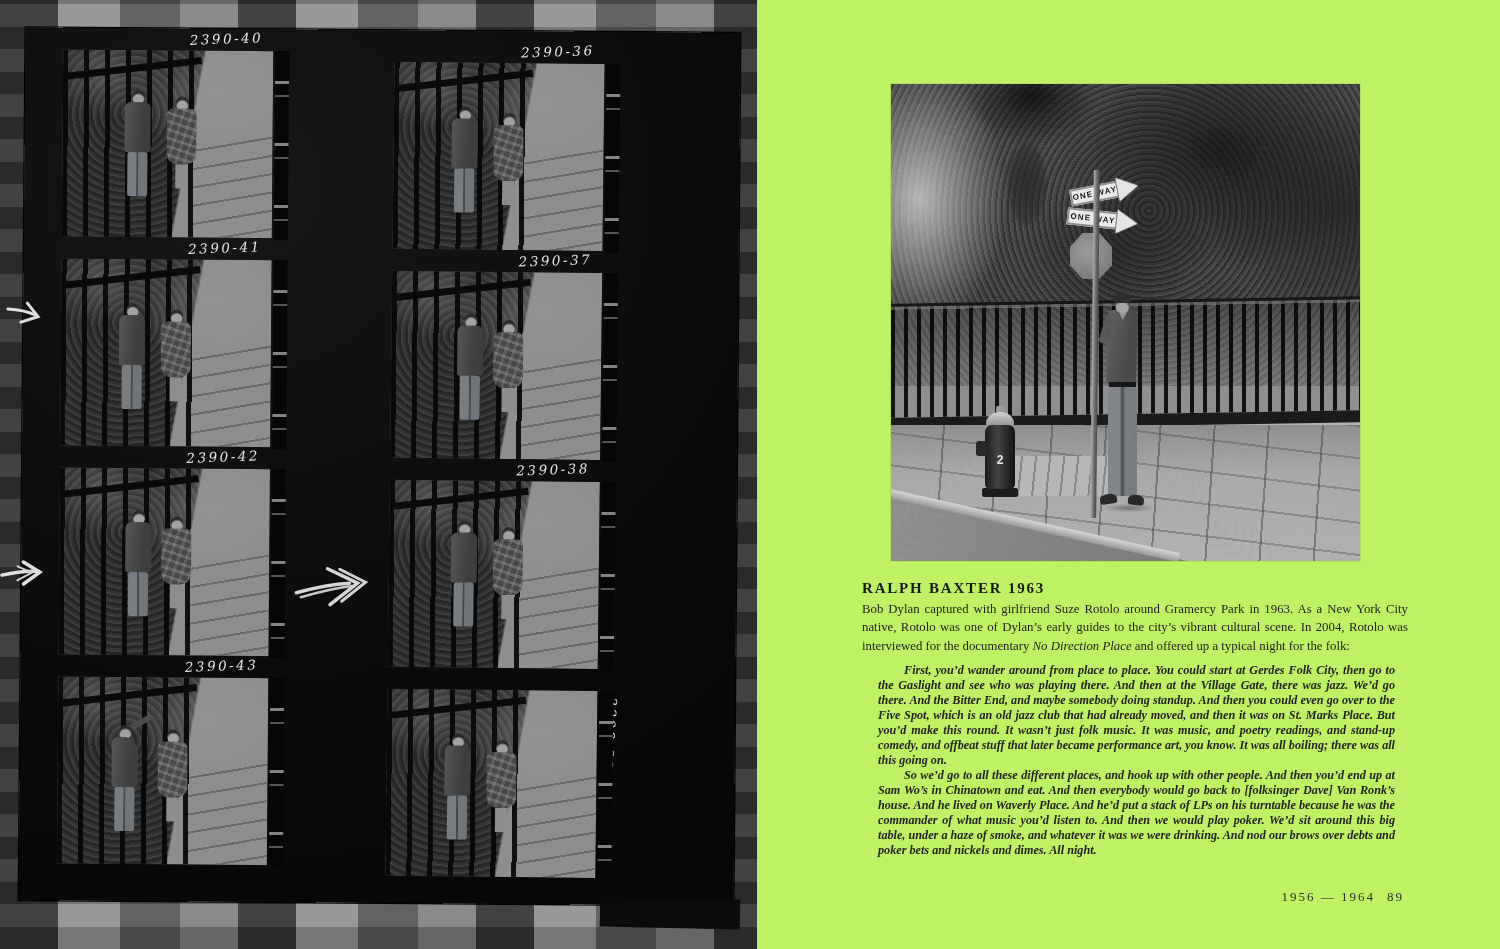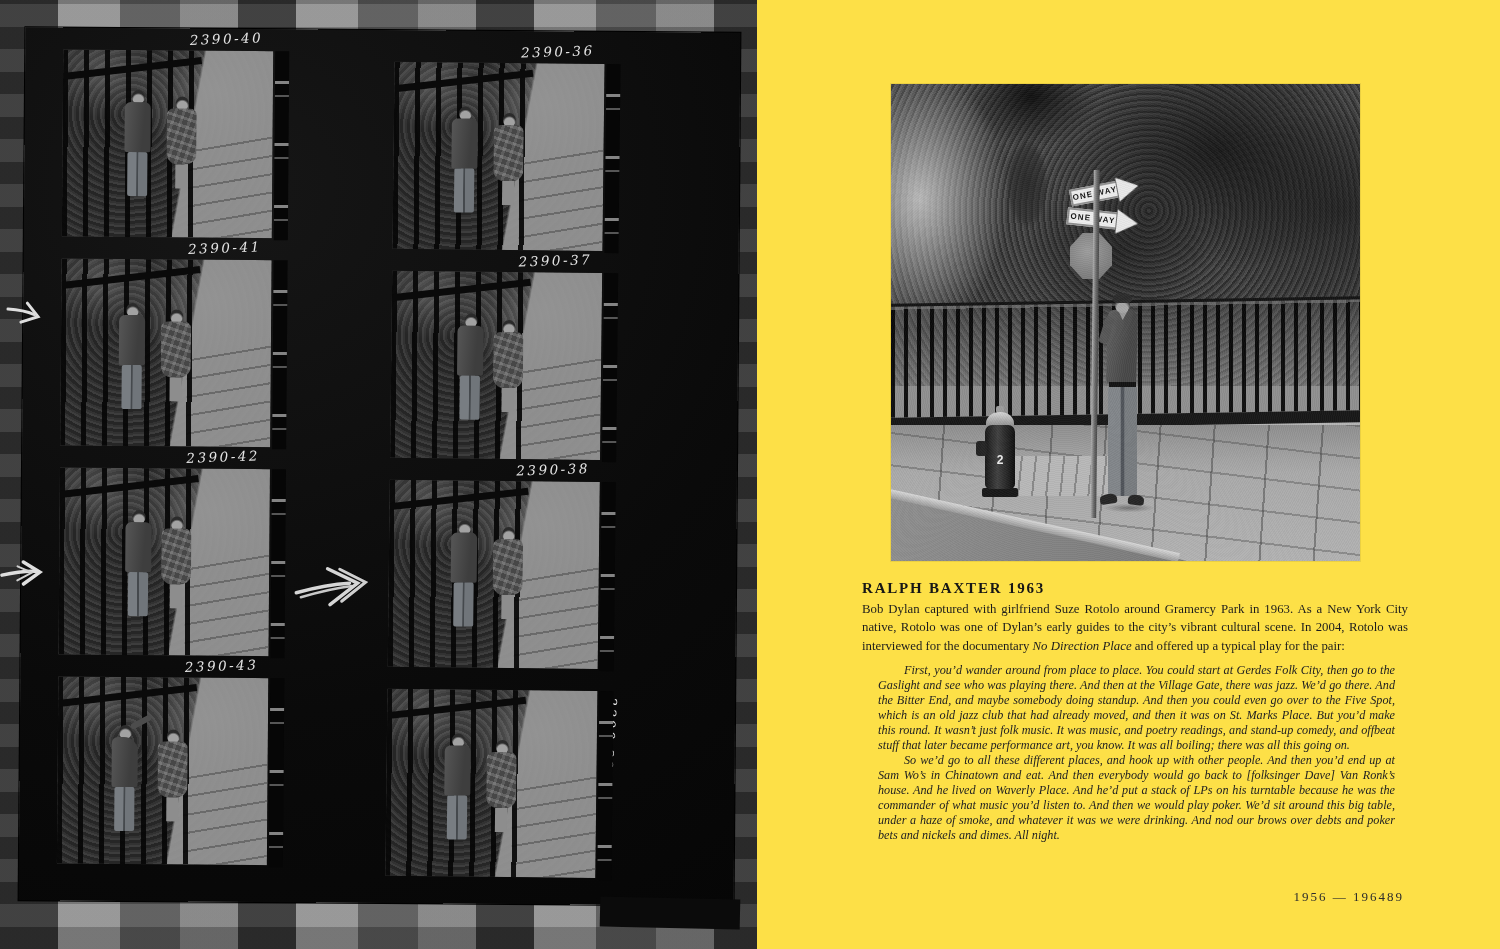--- a/index.html
+++ b/index.html
@@ -71,21 +71,21 @@
     background-image: repeating-linear-gradient(180deg,
       transparent 0 30px, rgba(235,235,235,.55) 30px 33px, transparent 33px 44px,
       rgba(235,235,235,.35) 44px 46px, transparent 46px 62px); }
 
   .grease-arrow { position:absolute; }
   .ga-a { left:4px; top:298px; transform:rotate(16deg); }
   .ga-b { left:0px; top:556px; transform:rotate(-3deg); }
   .ga-c { left:292px; top:560px; transform:rotate(-7deg); }
 
   
-  .right-page { position:absolute; left:757px; top:0; width:743px; height:949px; background:#fde047; }
+  .right-page { position:absolute; left:757px; top:0; width:743px; height:949px; background:#bef264; }
 
   .photo { position:absolute; left:134px; top:84px; width:469px; height:477px; overflow:hidden;
     background:#b5b5b5; box-shadow:0 0 0 1px rgba(0,0,0,.07); }
   .ph-sky { position:absolute; left:72px; top:0; width:110px; height:160px;
     background:linear-gradient(#e6e6e6, #cdcdcd); }
   .ph-building { position:absolute; left:126px; top:58px; width:80px; height:76px;
     background-color:#a7a7a7;
     background-image:
       repeating-linear-gradient(0deg, transparent 0 12px, rgba(45,45,45,.5) 12px 15px),
       repeating-linear-gradient(90deg, transparent 0 9px, rgba(45,45,45,.3) 9px 11px);
@@ -168,25 +168,25 @@
     background:#262626; border-radius:45% 45% 25% 25%; transform:rotate(6deg); }
   .ph-grain { position:absolute; inset:0;
     background: repeating-radial-gradient(circle at 37% 61%, rgba(255,255,255,.028) 0 1px, rgba(0,0,0,.028) 1px 2px); }
 
   .heading { position:absolute; left:105px; top:580px; font-weight:bold; font-size:15px;
     letter-spacing:1.8px; color:#161616; white-space:nowrap; }
   .intro { position:absolute; left:105px; top:600px; width:546px; font-size:12.8px;
     line-height:18.4px; text-align:justify; color:#1d1d1d; }
   .intro .it { font-style:italic; }
   .quote { position:absolute; left:121px; top:663px; width:517px; font-size:12.2px;
-    line-height:15px; font-style:italic; text-align:justify; color:#222222; }
+    line-height:15px; font-style:italic; text-align:justify; color:#222222;font-weight:bold; }
   .quote p { text-indent:26px; }
   .folio { position:absolute; right:96px; top:889px; font-size:13px; letter-spacing:2px;
     color:#2c2c2c; white-space:nowrap; }
-  .folio .pgnum { }
+  .folio .pgnum { margin-left:12px; }
 </style>
 </head>
 <body>
 
 <div class="spread">
 
   <div class="left-page">
     <div class="contact-sheet">
 
       <div class="strip strip-a">
@@ -410,21 +410,21 @@
         <div class="d-torso"></div>
         <div class="d-arm"></div>
         <div class="d-belt"></div>
         <div class="d-head"></div>
       </div>
       <div class="ph-grain"></div>
     </div>
 
     <h2 class="heading">RALPH BAXTER 1963</h2>
 
-    <div class="intro"><span>Bob Dylan captured with girlfriend Suze Rotolo around Gramercy Park in 1963. As a New York City native, Rotolo was one of Dylan’s early guides to the city’s vibrant cultural scene. In 2004, Rotolo was interviewed for the documentary </span><span class="it">No Direction Place</span><span> and offered up a typical play for the pair:</span></div>
+    <div class="intro"><span>Bob Dylan captured with girlfriend Suze Rotolo around Gramercy Park in 1963. As a New York City native, Rotolo was one of Dylan’s early guides to the city’s vibrant cultural scene. In 2004, Rotolo was interviewed for the documentary </span><span class="it">No Direction Place</span><span> and offered up a typical night for the folk:</span></div>
 
     <div class="quote">
       <p>First, you’d wander around from place to place. You could start at Gerdes Folk City, then go to the Gaslight and see who was playing there. And then at the Village Gate, there was jazz. We’d go there. And the Bitter End, and maybe somebody doing standup. And then you could even go over to the Five Spot, which is an old jazz club that had already moved, and then it was on St. Marks Place. But you’d make this round. It wasn’t just folk music. It was music, and poetry readings, and stand-up comedy, and offbeat stuff that later became performance art, you know. It was all boiling; there was all this going on.</p>
       <p>So we’d go to all these different places, and hook up with other people. And then you’d end up at Sam Wo’s in Chinatown and eat. And then everybody would go back to [folksinger Dave] Van Ronk’s house. And he lived on Waverly Place. And he’d put a stack of LPs on his turntable because he was the commander of what music you’d listen to. And then we would play poker. We’d sit around this big table, under a haze of smoke, and whatever it was we were drinking. And nod our brows over debts and poker bets and nickels and dimes. All night.</p>
     </div>
 
     <div class="folio">
       <span>1956 — 1964</span><span class="pgnum">89</span>
     </div>
   </div>

